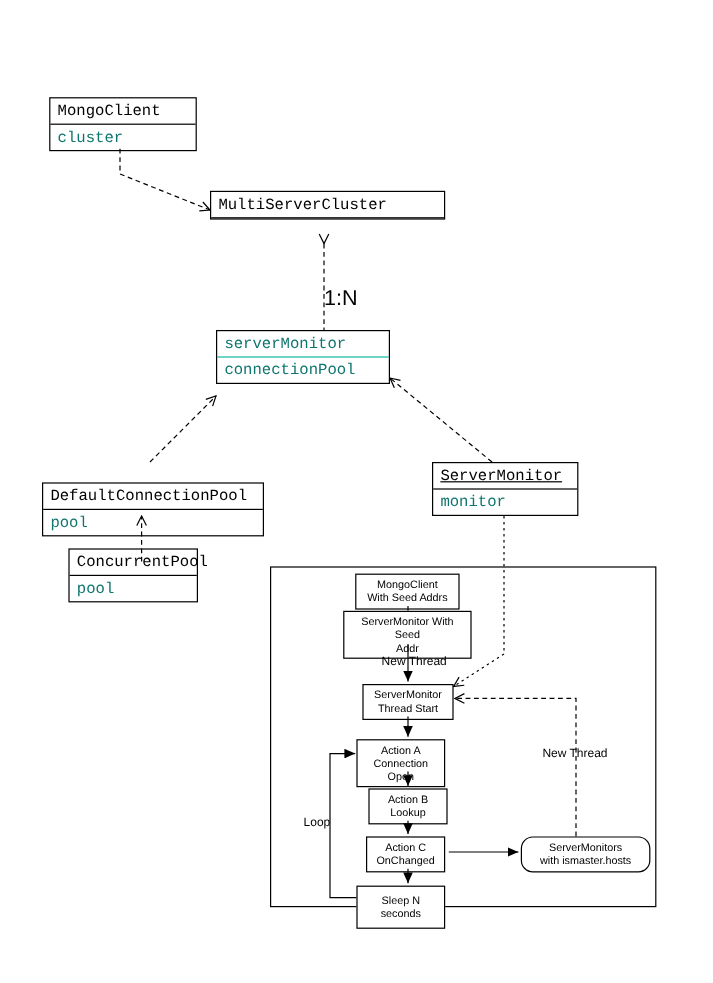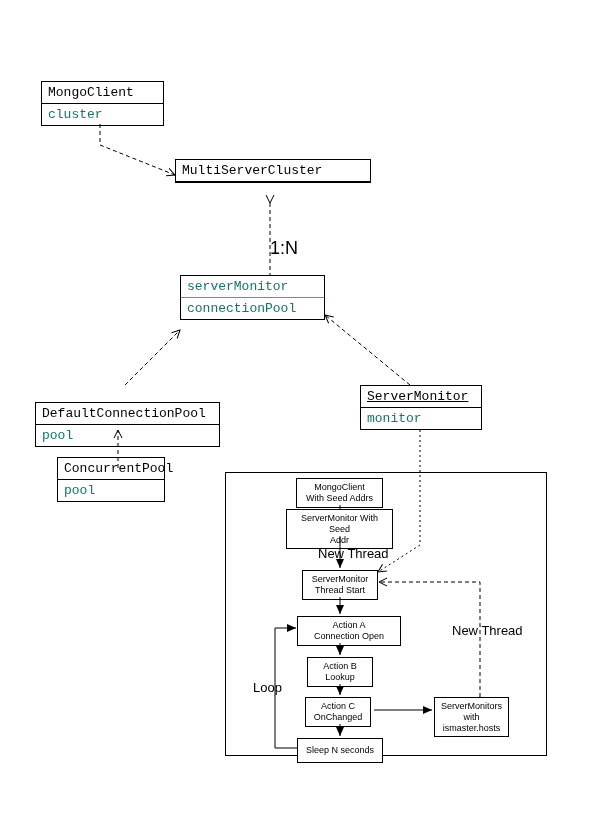--- a/index.html
+++ b/index.html
@@ -47,21 +47,21 @@
       background: #fff;
     }
     .ratio-label {
       position: absolute;
       font-family: Arial, sans-serif;
       font-size: 18px;
     }
     .small-label {
       position: absolute;
       font-family: Arial, sans-serif;
-      font-size: 13px;
+      font-size: 10px;
     }
     svg.connector {
       position: absolute;
       top: 0;
       left: 0;
       width: 594px;
       height: 819px;
       pointer-events: none;
     }
     .underline { text-decoration: underline; }
@@ -110,40 +110,40 @@
 <div class="flow-box" style="left:286px; top:509px; width:107px;">
   <div>ServerMonitor With Seed</div>
   <div>Addr</div>
 </div>
 
 <div class="flow-box" style="left:302px; top:570px; width:76px;">
   <div>ServerMonitor</div>
   <div>Thread Start</div>
 </div>
 
-<div class="flow-box" style="left:297px; top:616px; width:104px;">
+<div class="flow-box" style="left:297px; top:616px; width:74px;">
   <div>Action A</div>
   <div>Connection Open</div>
 </div>
 
 <div class="flow-box" style="left:307px; top:657px; width:66px;">
   <div>Action B</div>
   <div>Lookup</div>
 </div>
 
 <div class="flow-box" style="left:305px; top:697px; width:66px;">
   <div>Action C</div>
   <div>OnChanged</div>
 </div>
 
-<div class="flow-box" style="left:297px; top:738px; width:86px; padding:6px 4px;">
+<div class="flow-box" style="left:297px; top:738px; width:74px; padding:6px 4px;">
   <div>Sleep N seconds</div>
 </div>
 
-<div class="flow-box" style="left:434px; top:697px; width:75px;">
+<div class="flow-box" style="left:434px; top:697px; width:108px;border-radius:10px;">
   <div>ServerMonitors</div>
   <div>with ismaster.hosts</div>
 </div>
 
 <div class="small-label" style="left:318px; top:546px;">New Thread</div>
 <div class="small-label" style="left:452px; top:623px;">New Thread</div>
 <div class="small-label" style="left:253px; top:680px;">Loop</div>
 
 <svg class="connector">
   <defs>

